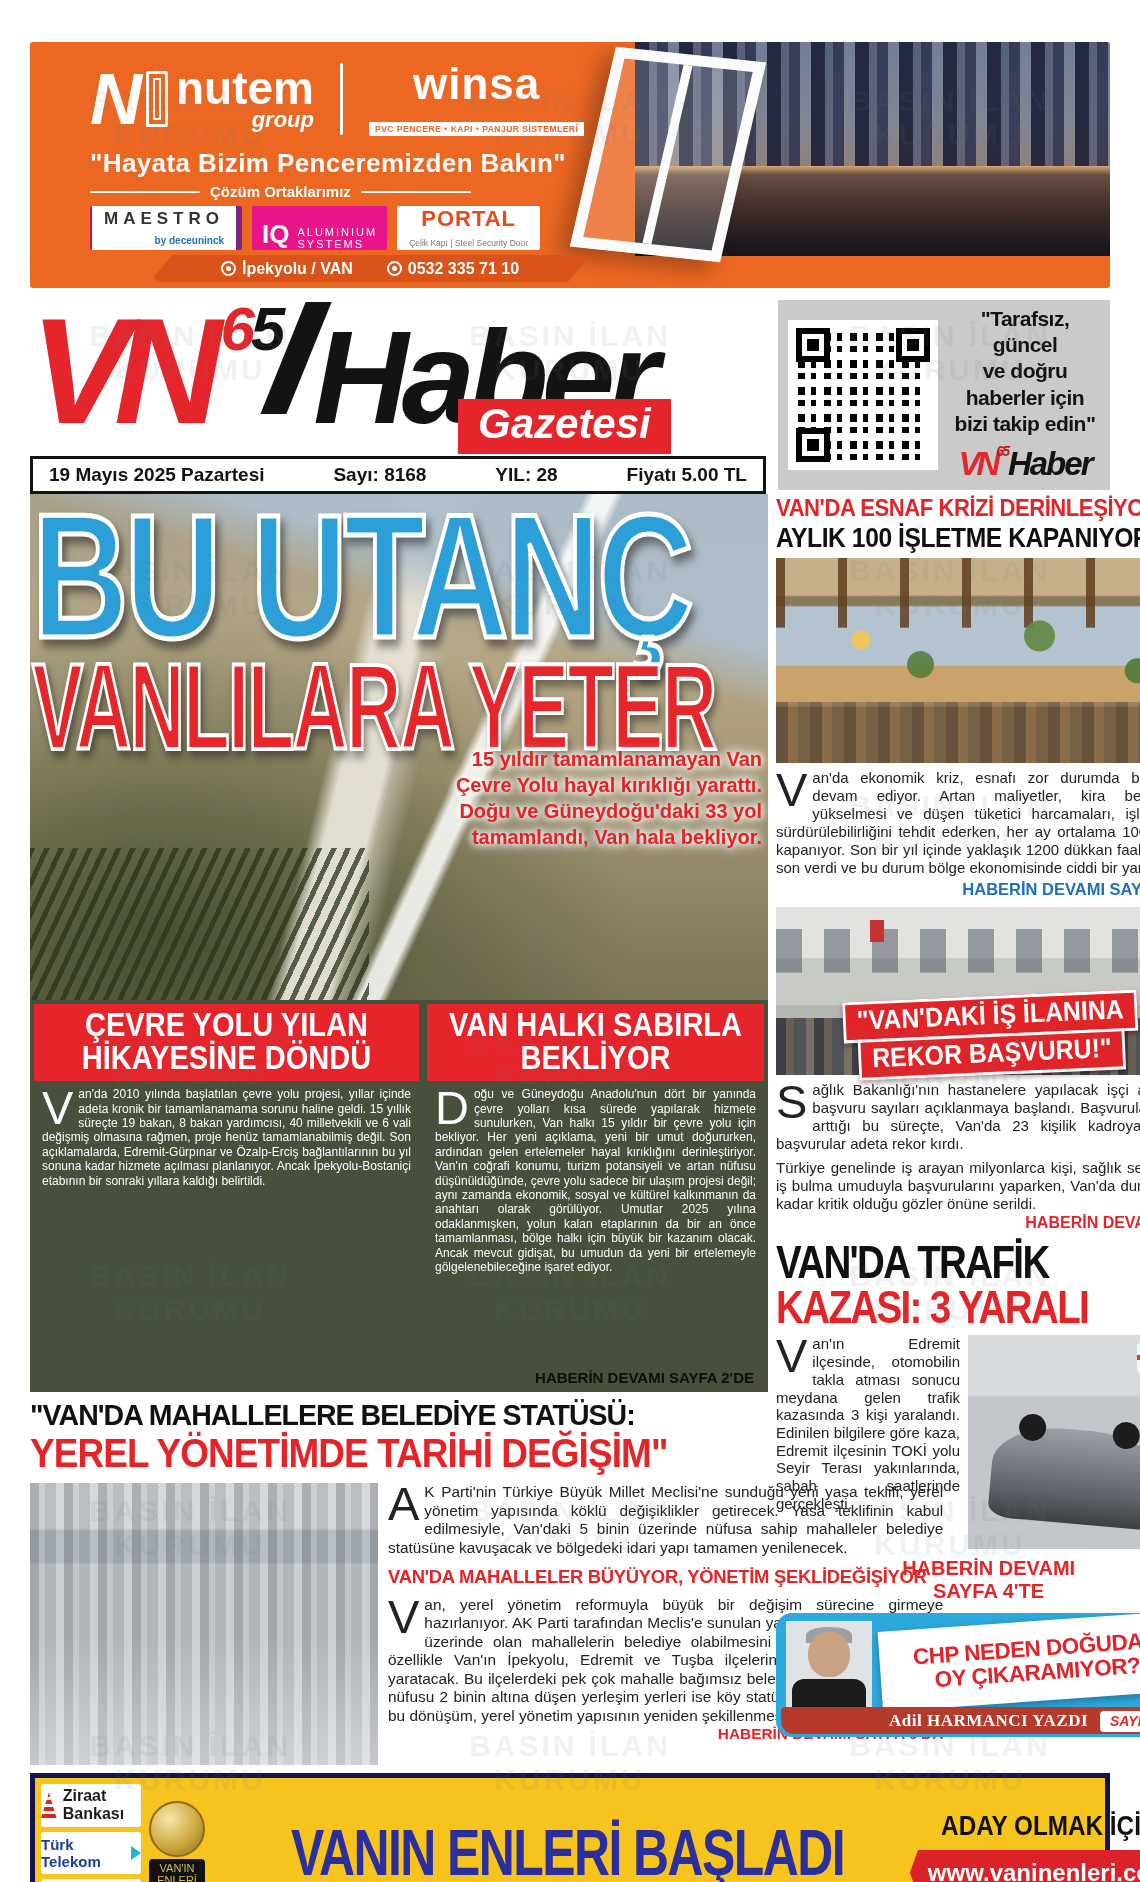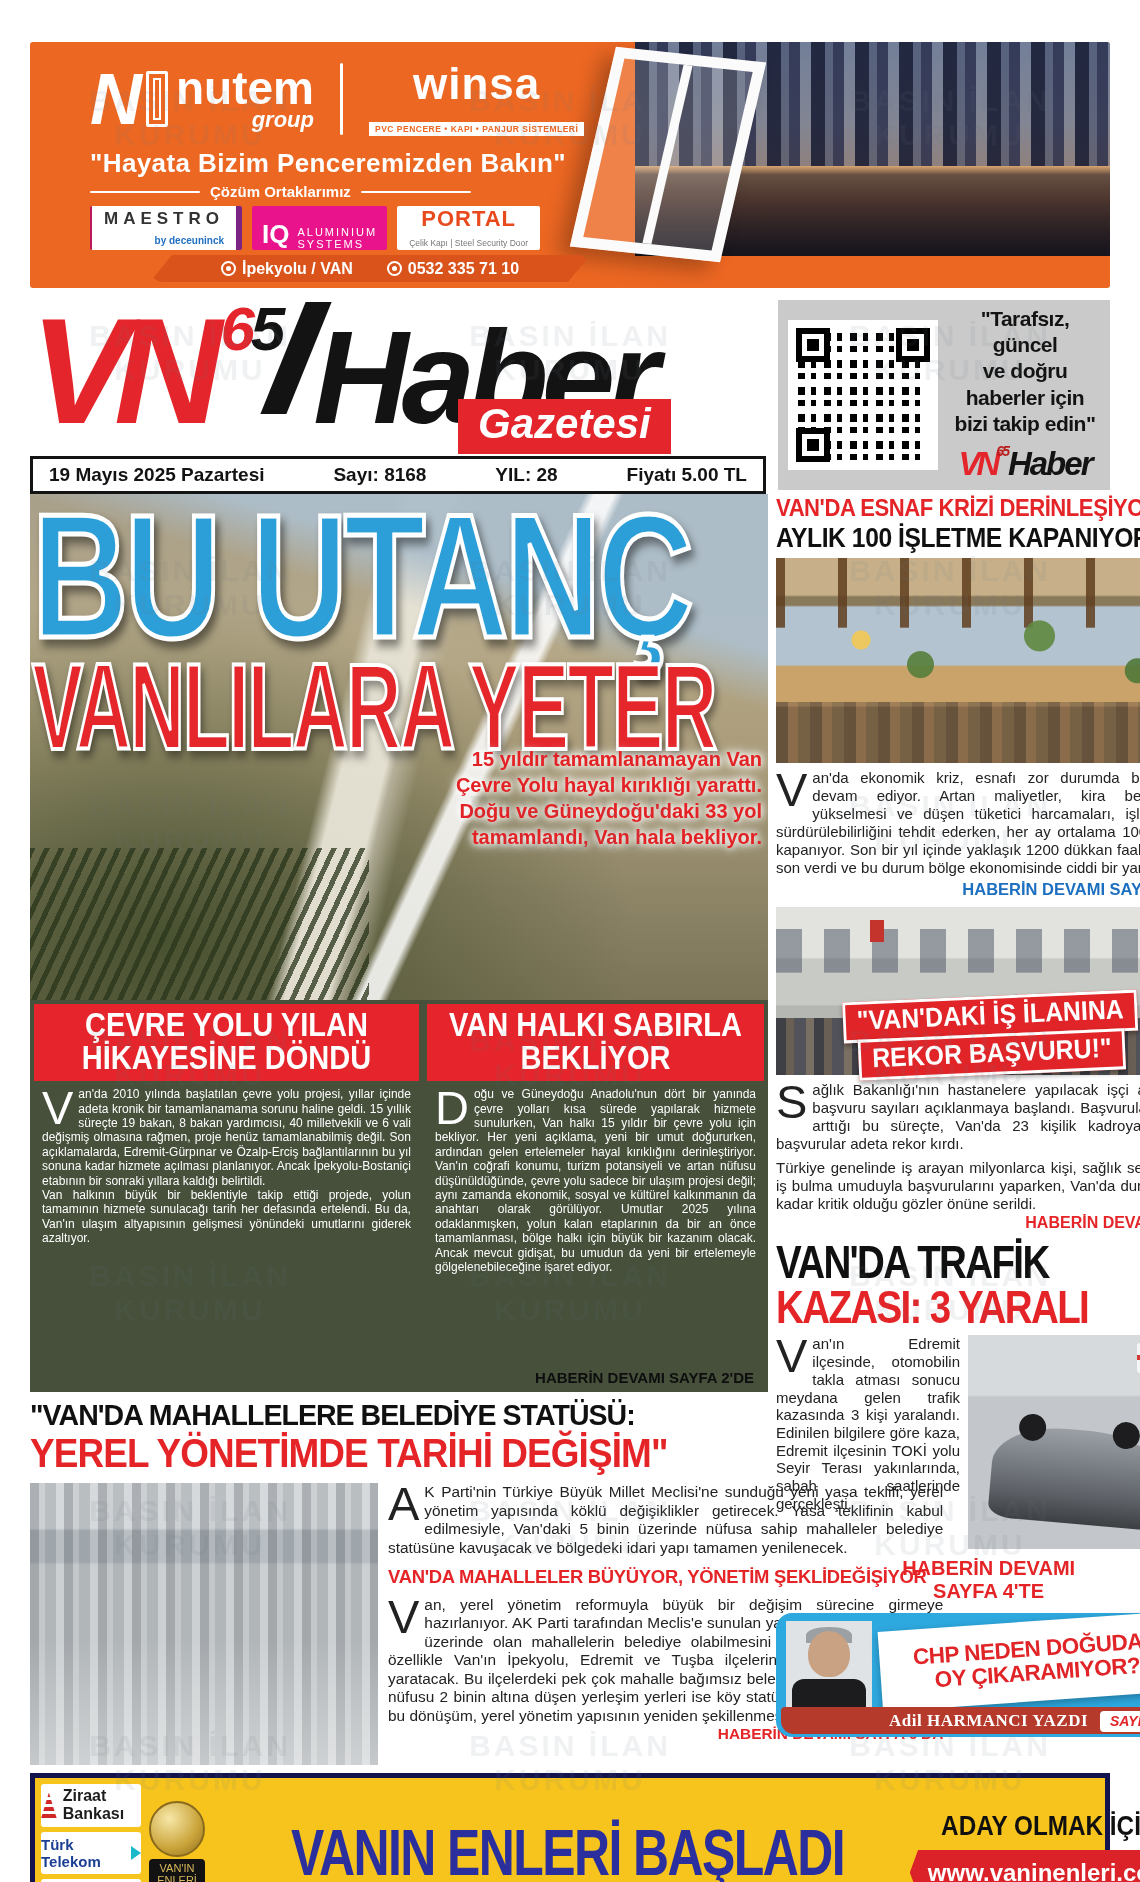--- a/index.html
+++ b/index.html
@@ -319,21 +319,20 @@
         <p class="deck">15 yıldır tamamlanamayan Van Çevre Yolu hayal kırıklığı yarattı. Doğu ve Güneydoğu'daki 33 yol tamamlandı, Van hala bekliyor.</p>
       </div>
 
       <div class="green-band">
         <article class="gb-art gb-l">
           <h2 class="red-title">
             <span>ÇEVRE YOLU YILAN</span>
             <span>HİKAYESİNE DÖNDÜ</span>
           </h2>
           <p class="gb-body dc">Van'da 2010 yılında başlatılan çevre yolu projesi, yıllar içinde adeta kronik bir tamamlanamama sorunu haline geldi. 15 yıllık süreçte 19 bakan, 8 bakan yardımcısı, 40 milletvekili ve 6 vali değişmiş olmasına rağmen, proje henüz tamamlanabilmiş değil. Son açıklamalarda, Edremit-Gürpınar ve Özalp-Erciş bağlantılarının bu yıl sonuna kadar hizmete açılması planlanıyor. Ancak İpekyolu-Bostaniçi etabının bir sonraki yıllara kaldığı belirtildi.</p>
-          <p class="gb-body">Van halkının büyük bir beklentiyle takip ettiği projede, yolun tamamının hizmete sunulacağı tarih her defasında ertelendi. Bu da, Van'ın ulaşım altyapısının gelişmesi yönündeki umutlarını giderek azaltıyor.</p>
         </article>
         <article class="gb-art gb-r">
           <h2 class="red-title">
             <span>VAN HALKI SABIRLA</span>
             <span>BEKLİYOR</span>
           </h2>
           <p class="gb-body dc">Doğu ve Güneydoğu Anadolu'nun dört bir yanında çevre yolları kısa sürede yapılarak hizmete sunulurken, Van halkı 15 yıldır bir çevre yolu için bekliyor. Her yeni açıklama, yeni bir umut doğururken, ardından gelen ertelemeler hayal kırıklığını derinleştiriyor. Van'ın coğrafi konumu, turizm potansiyeli ve artan nüfusu düşünüldüğünde, çevre yolu sadece bir ulaşım projesi değil; aynı zamanda ekonomik, sosyal ve kültürel kalkınmanın da anahtarı olarak görülüyor. Umutlar 2025 yılına odaklanmışken, yolun kalan etaplarının da bir an önce tamamlanması, bölge halkı için büyük bir kazanım olacak. Ancak mevcut gidişat, bu umudun da yeni bir ertelemeyle gölgelenebileceğine işaret ediyor.</p>
           <div class="gb-more">HABERİN DEVAMI SAYFA 2'DE</div>
         </article>
       </div>

